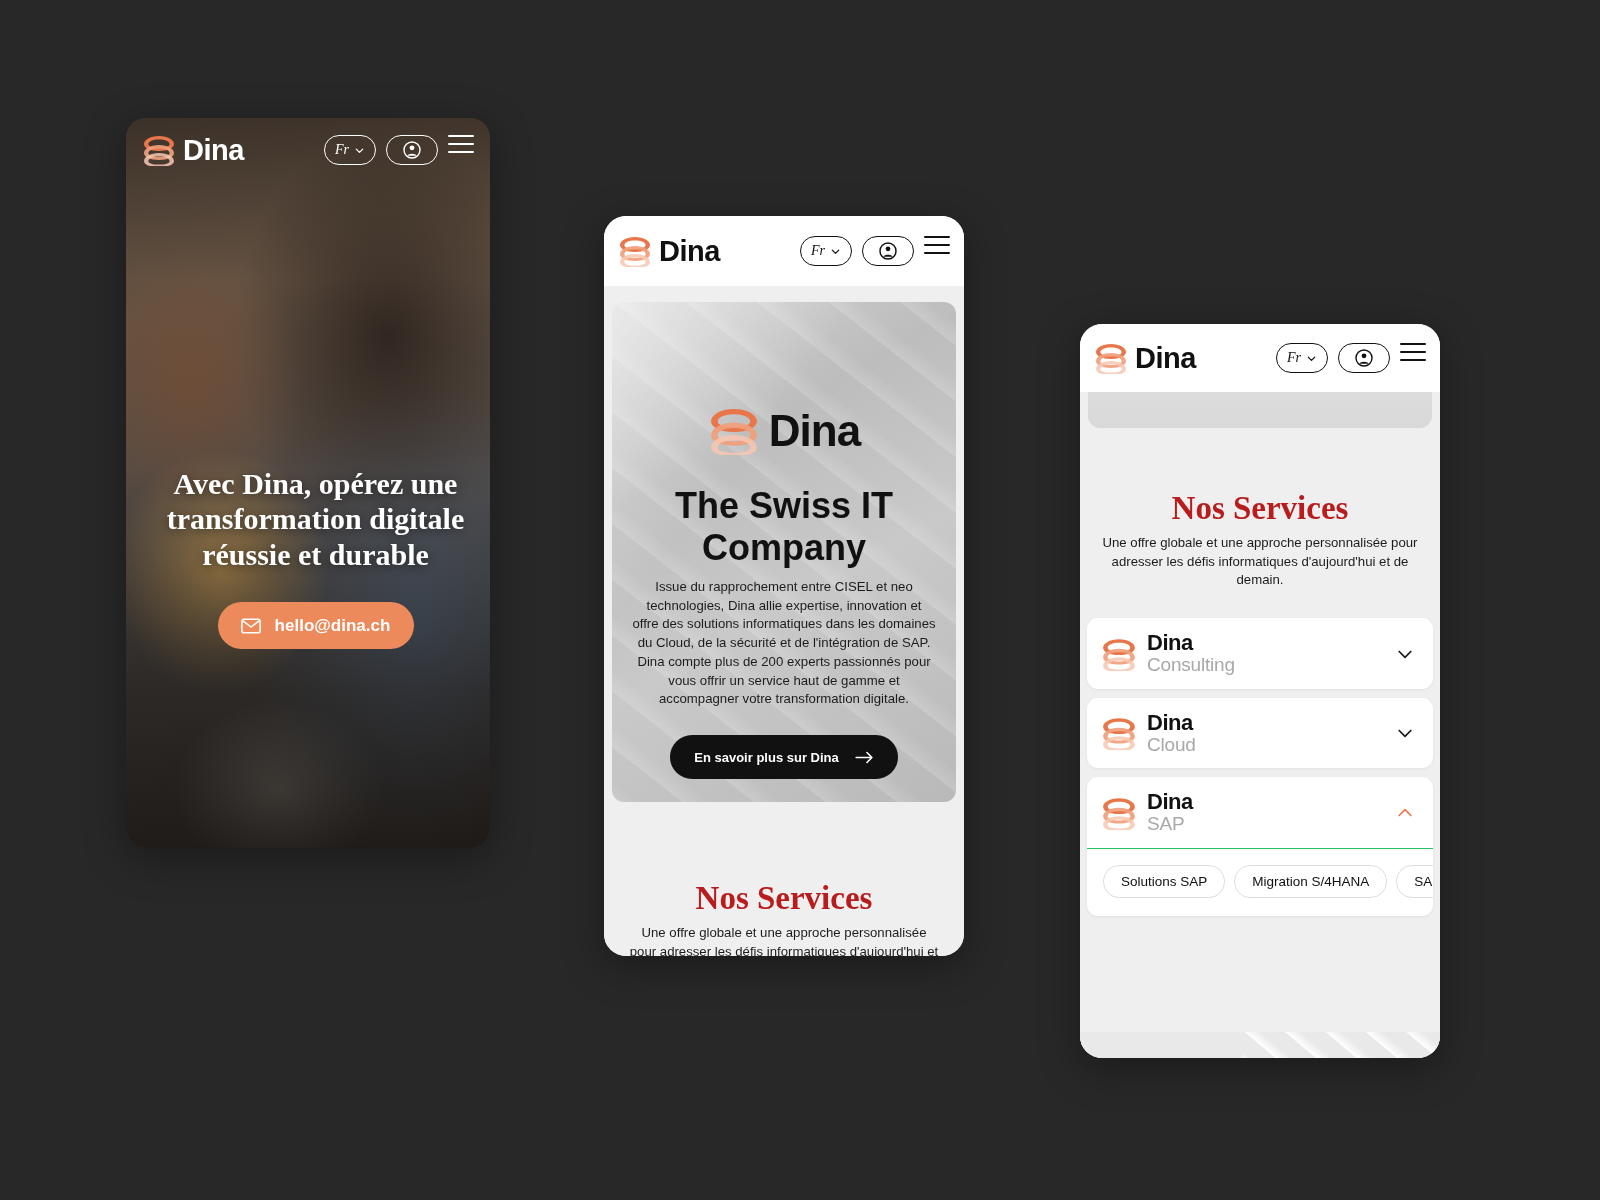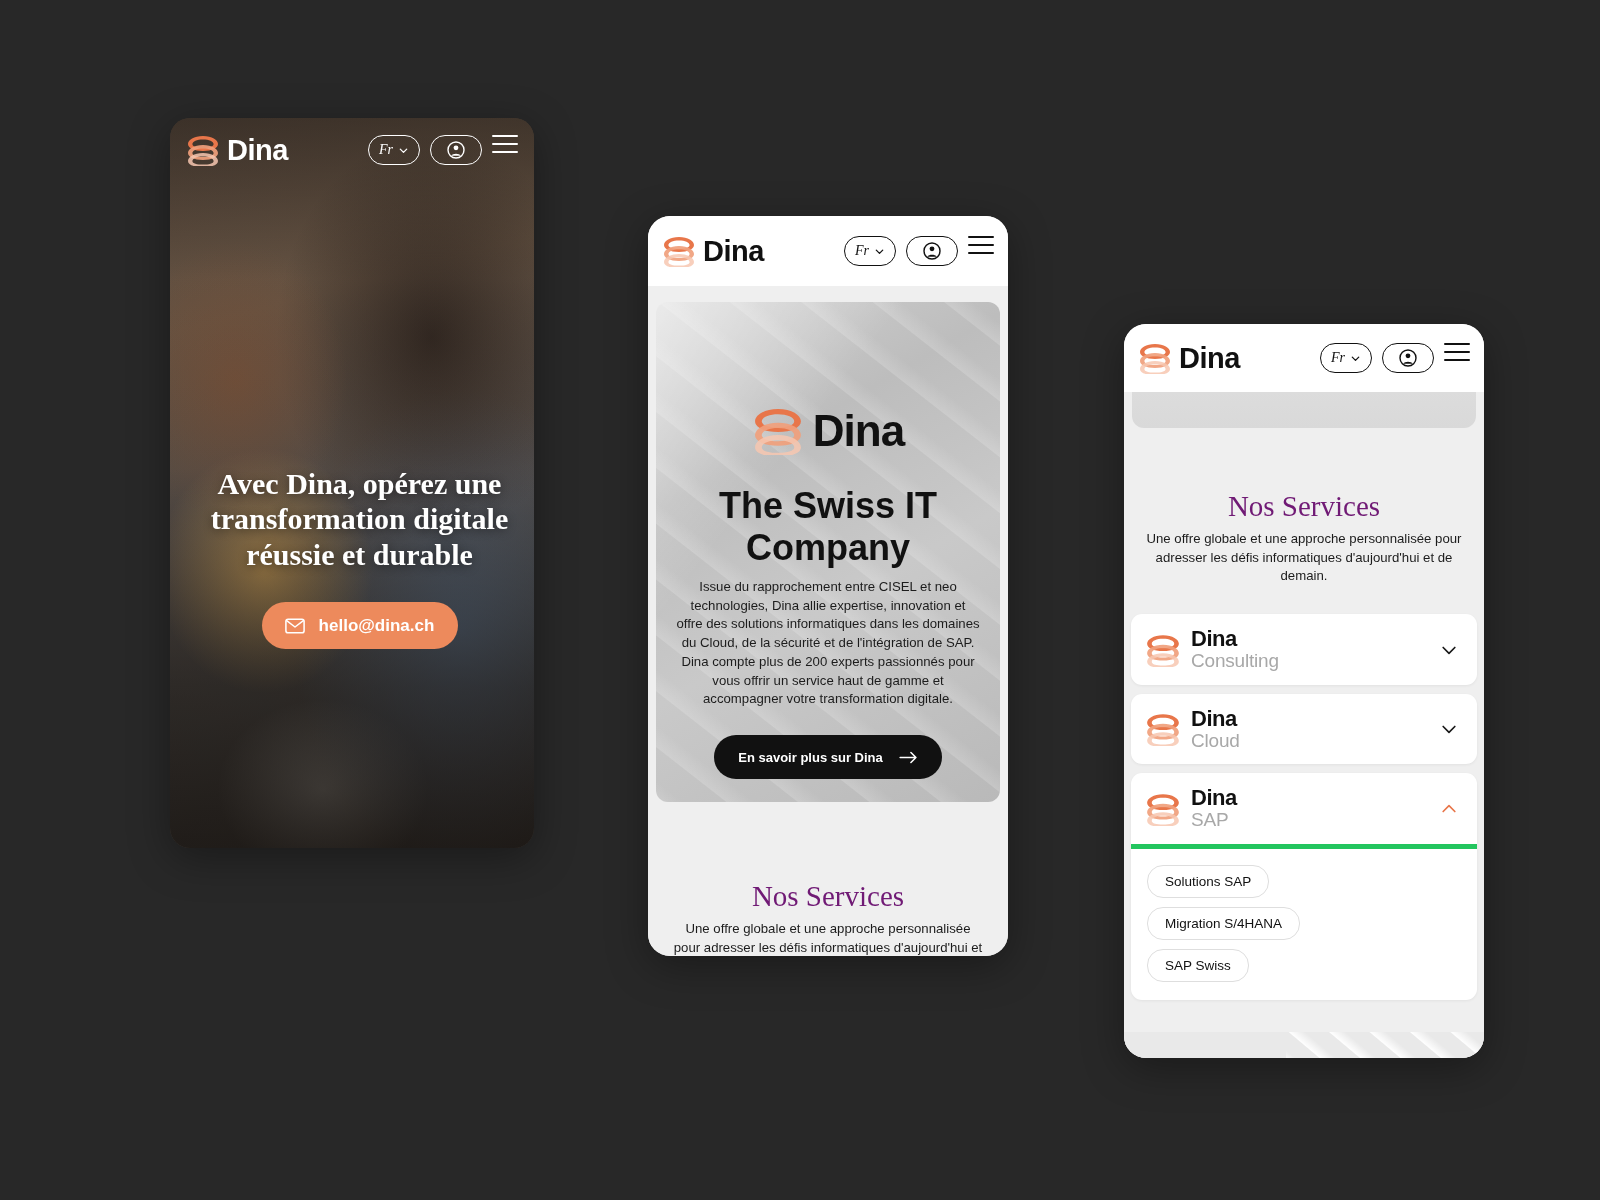--- a/index.html
+++ b/index.html
@@ -12,21 +12,20 @@
 
   body {
     background: #282828;
     font-family: "Liberation Sans", sans-serif;
     position: relative;
   }
 
   .canvas {
     position: absolute;
     inset: 0;
-    margin-left: 44px;
   }
 
   
   .phone {
     position: absolute;
     background: #ffffff;
     overflow: hidden;
     box-shadow: 0 10px 40px rgba(0,0,0,0.35);
   }
 
@@ -252,23 +251,23 @@
     font-size: 13px;
     font-weight: 600;
     cursor: pointer;
   }
   .p2-services {
     text-align: center;
     padding: 78px 24px 0;
   }
   .section-title {
     font-family: "Liberation Serif", serif;
-    font-weight: 400;
-    font-size: 29px;
-    color: #701a75;
+    font-weight: 700;
+    font-size: 33px;
+    color: #b91c1c;
   }
   .section-sub {
     font-size: 13.2px;
     line-height: 1.42;
     color: #1c1c1c;
     margin-top: 7px;
   }
 
   
   #phone3 {
@@ -336,24 +335,24 @@
   .acc-sub {
     font-size: 19px;
     color: #a8a8a8;
     letter-spacing: -0.2px;
   }
   .chev {
     margin-left: auto;
     width: 20px; height: 20px;
   }
   .acc-body {
-    border-top: 5px solid #22c55e;
+    border-top: 1px solid #22c55e;
     padding: 16px 16px 18px;
     display: flex;
-    flex-direction: column;
+    flex-direction: row;
     align-items: flex-start;
     gap: 9px;
   }
   .tag {
     border: 1px solid #dedede;
     border-radius: 16px;
     padding: 8px 17px;
     font-size: 13.5px;
     color: #111111;
     background: #ffffff;

